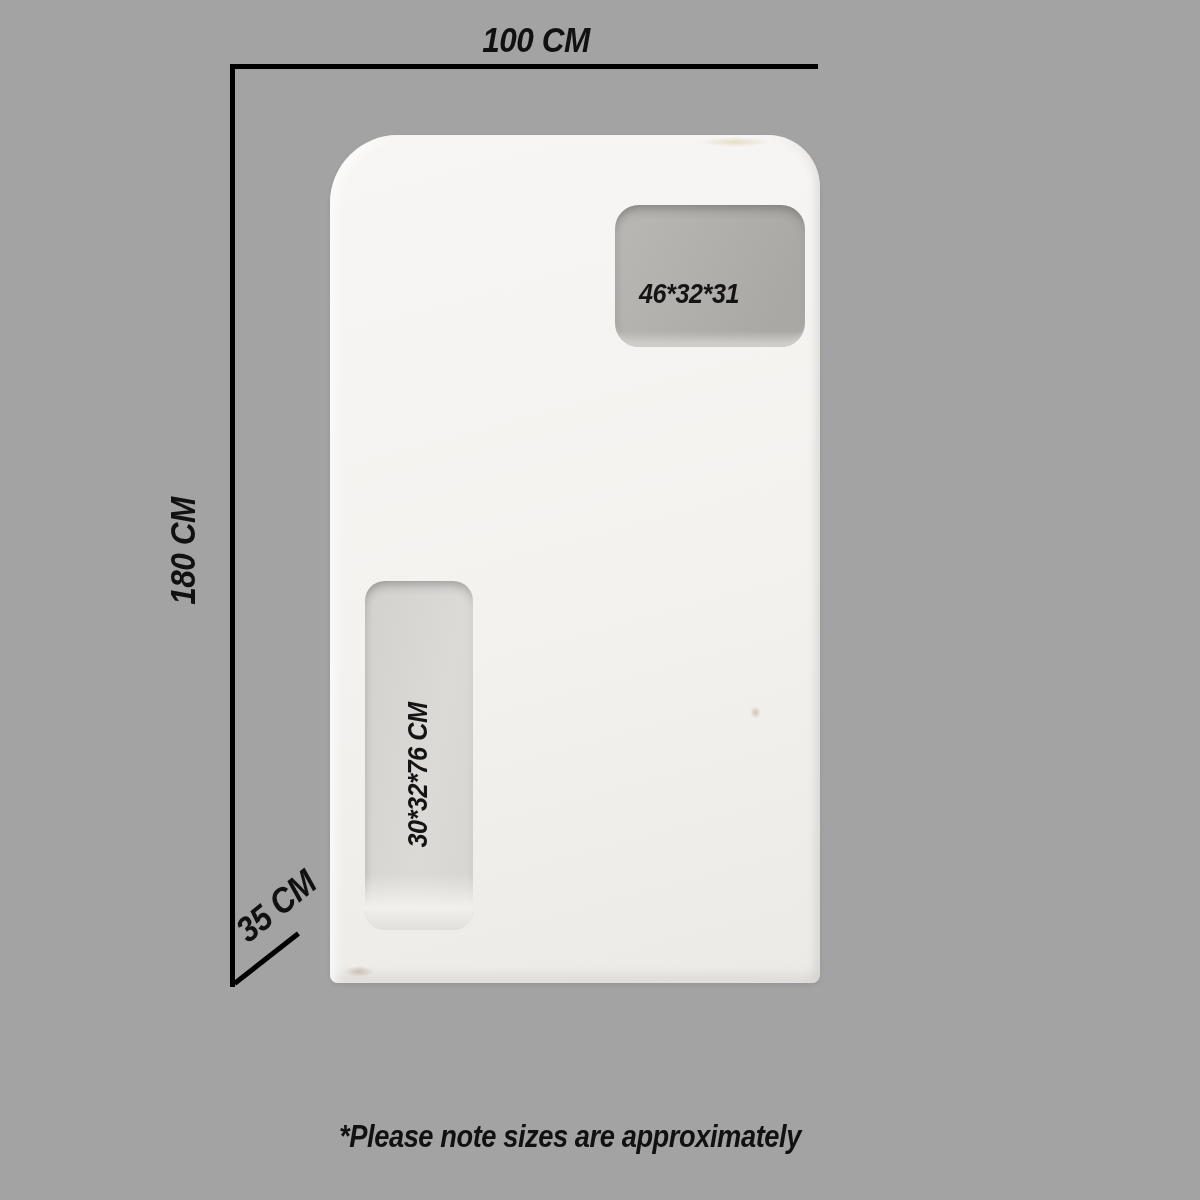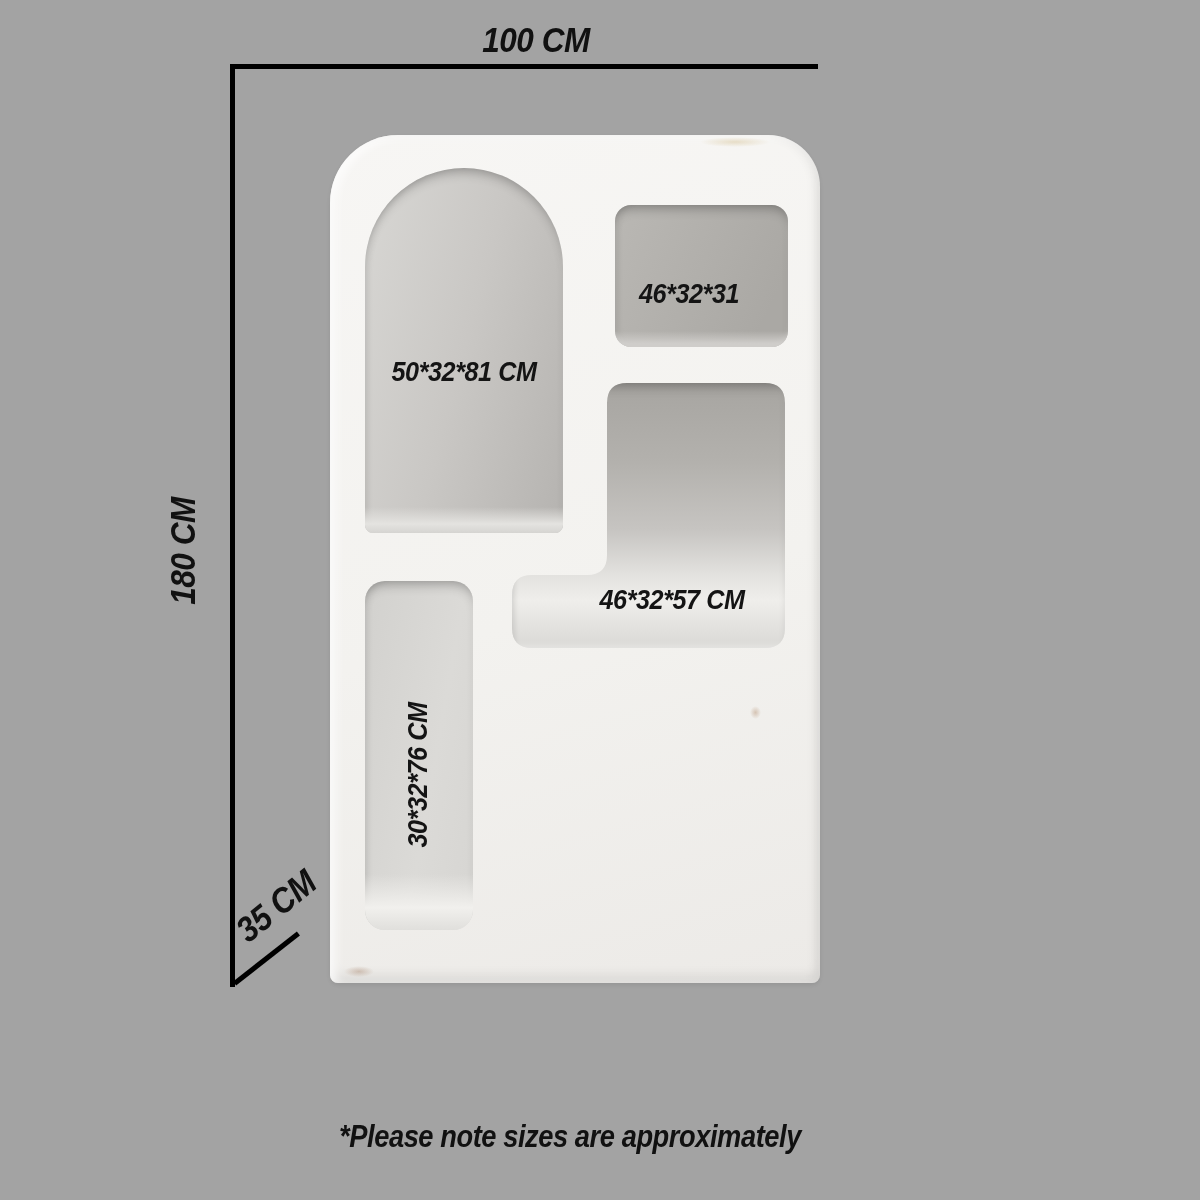--- a/index.html
+++ b/index.html
@@ -45,21 +45,21 @@
     transform:translate(-50%,-50%) scaleX(.9);
   }
   
   .n-tall-arch{left:35px;top:33px;width:198px;height:365px;
     border-radius:99px 99px 8px 8px;
     background:linear-gradient(105deg,#d8d7d4 0%,#c9c7c4 50%,#b5b3b0 100%);}
   .n-tall-arch .floor{height:26px;
     background:linear-gradient(to bottom,rgba(230,229,226,0) 0%,#e4e3e0 65%,#d5d4d1 100%);}
   .n-tall-arch .niche-label{left:50%;top:204px;}
   
-  .n-top-right{left:285px;top:70px;width:173px;height:142px;border-radius:16px;
+  .n-top-right{left:285px;top:70px;width:190px;height:142px;border-radius:24px;
     background:linear-gradient(115deg,#bab8b4 0%,#aaa8a4 85%);text-align:center;}
   .n-top-right .floor{height:16px;
     background:linear-gradient(to bottom,rgba(207,205,202,0) 0%,#cfcdca 80%);}
   .n-top-right .niche-label{left:74px;top:89px;}
   
   .n-middle{left:182px;top:248px;width:273px;height:265px;
     clip-path:path('M 115 0 L 253 0 Q 273 0 273 20 L 273 245 Q 273 265 253 265 L 20 265 Q 0 265 0 245 L 0 212 Q 0 192 20 192 L 75 192 Q 95 192 95 172 L 95 20 Q 95 0 115 0 Z');
     background:linear-gradient(to bottom,#a7a5a1 0%,#b3b1ad 30%,#c6c4c1 55%,#e2e1de 72%,#efeeeb 82%,#d9d8d5 100%);}
   .n-middle .niche-label{left:160px;top:217px;}
   
@@ -103,33 +103,26 @@
   <div class="dim-line top"></div>
   <div class="dim-line left"></div>
   <div class="dim-line diag"></div>
 
   <div class="dim-label w">100 CM</div>
   <div class="dim-label h">180 CM</div>
   <div class="dim-label d">35 CM</div>
 
   <div class="unit">
 
-    <div class="niche n-tall-arch">
-      <div class="floor"></div>
-      <div class="niche-label">50*32*81 CM</div>
-    </div>
 
     <div class="niche n-top-right">
       <div class="floor"></div>
       <div class="niche-label">46*32*31</div>
     </div>
 
-    <div class="niche n-middle">
-      <div class="niche-label">46*32*57 CM</div>
-    </div>
 
     <div class="niche n-left-col">
       <div class="floor"></div>
       <div class="niche-label">30*32*76 CM</div>
     </div>
 
 
 
   </div>
 

